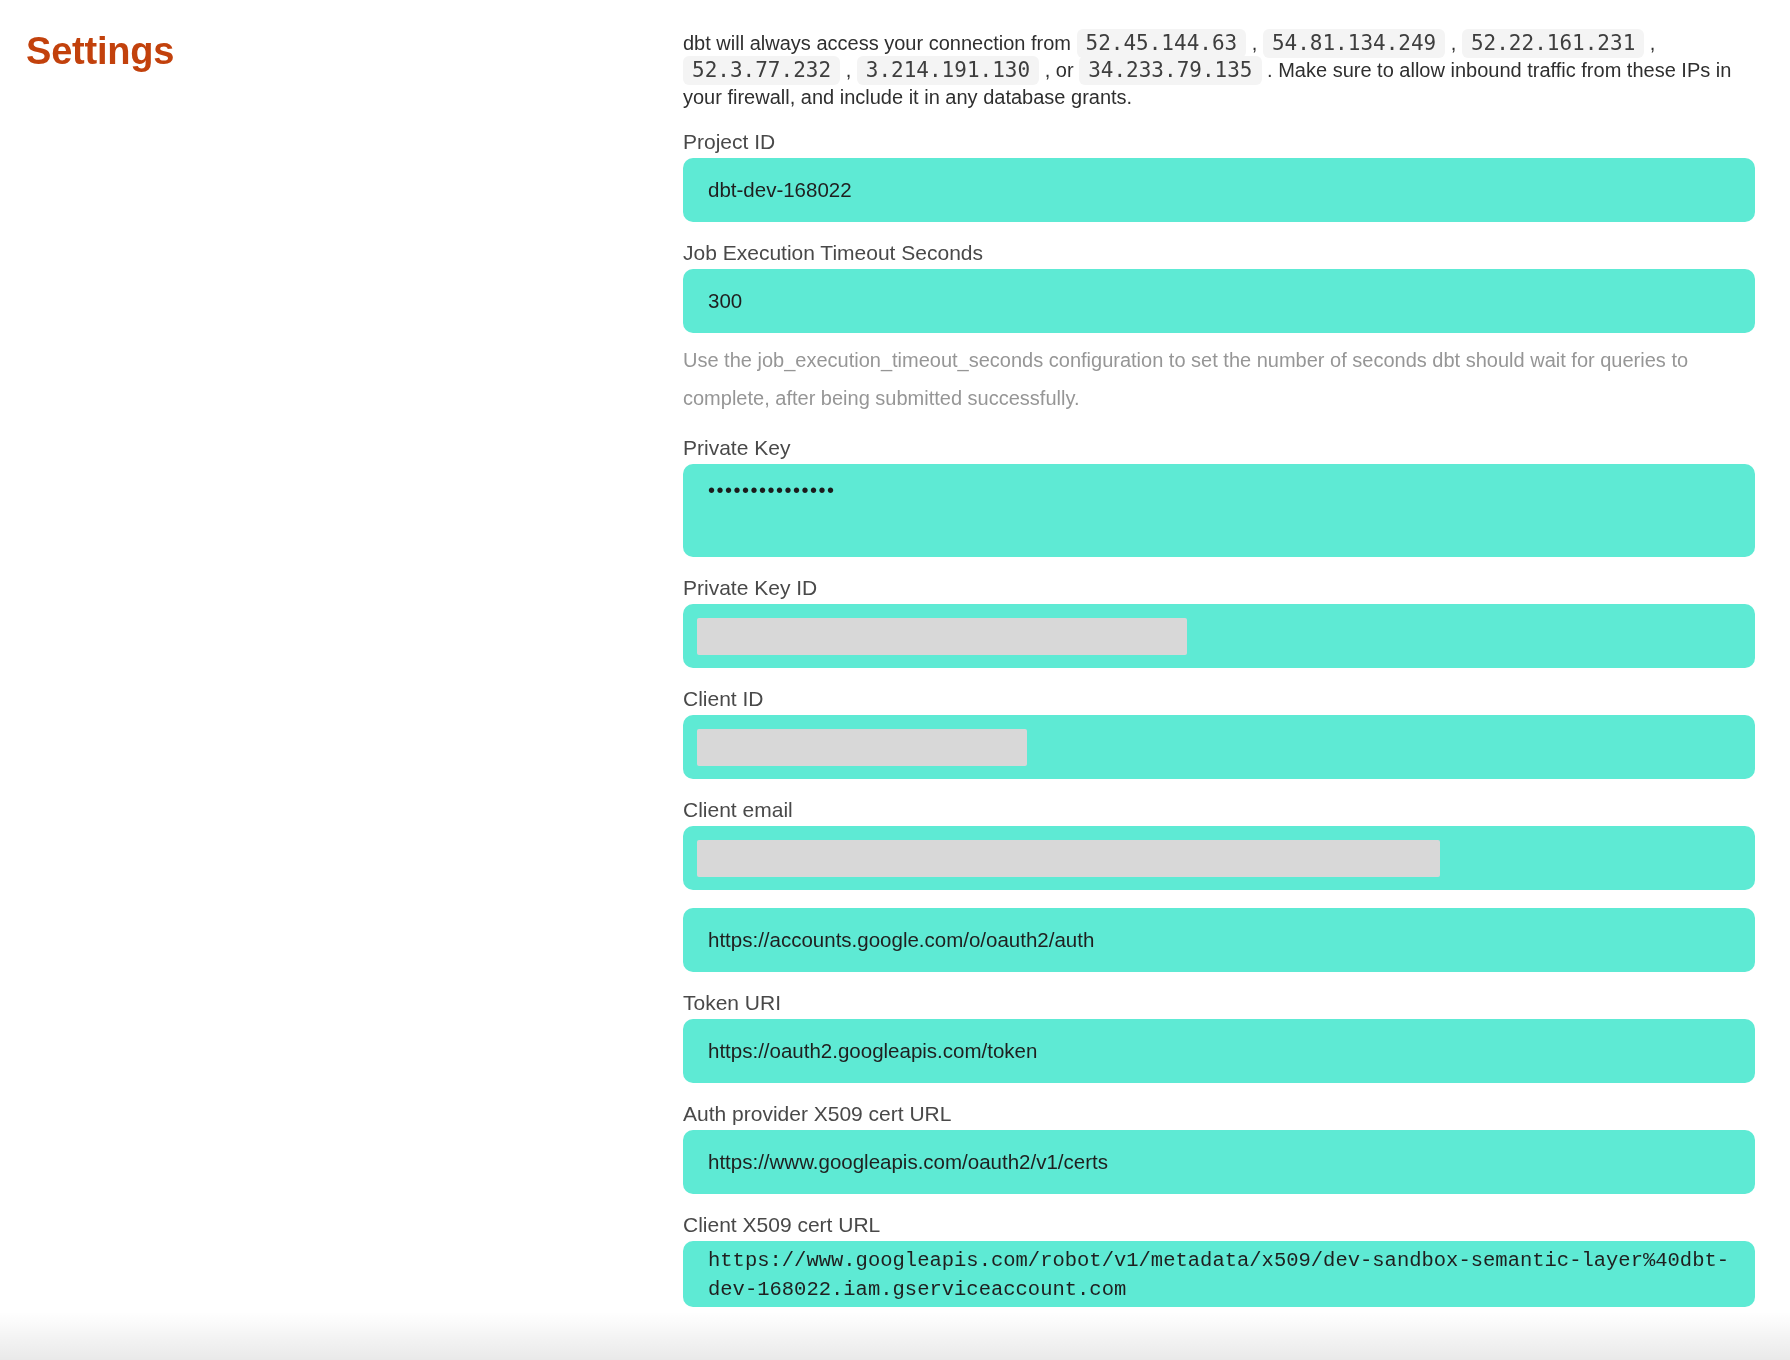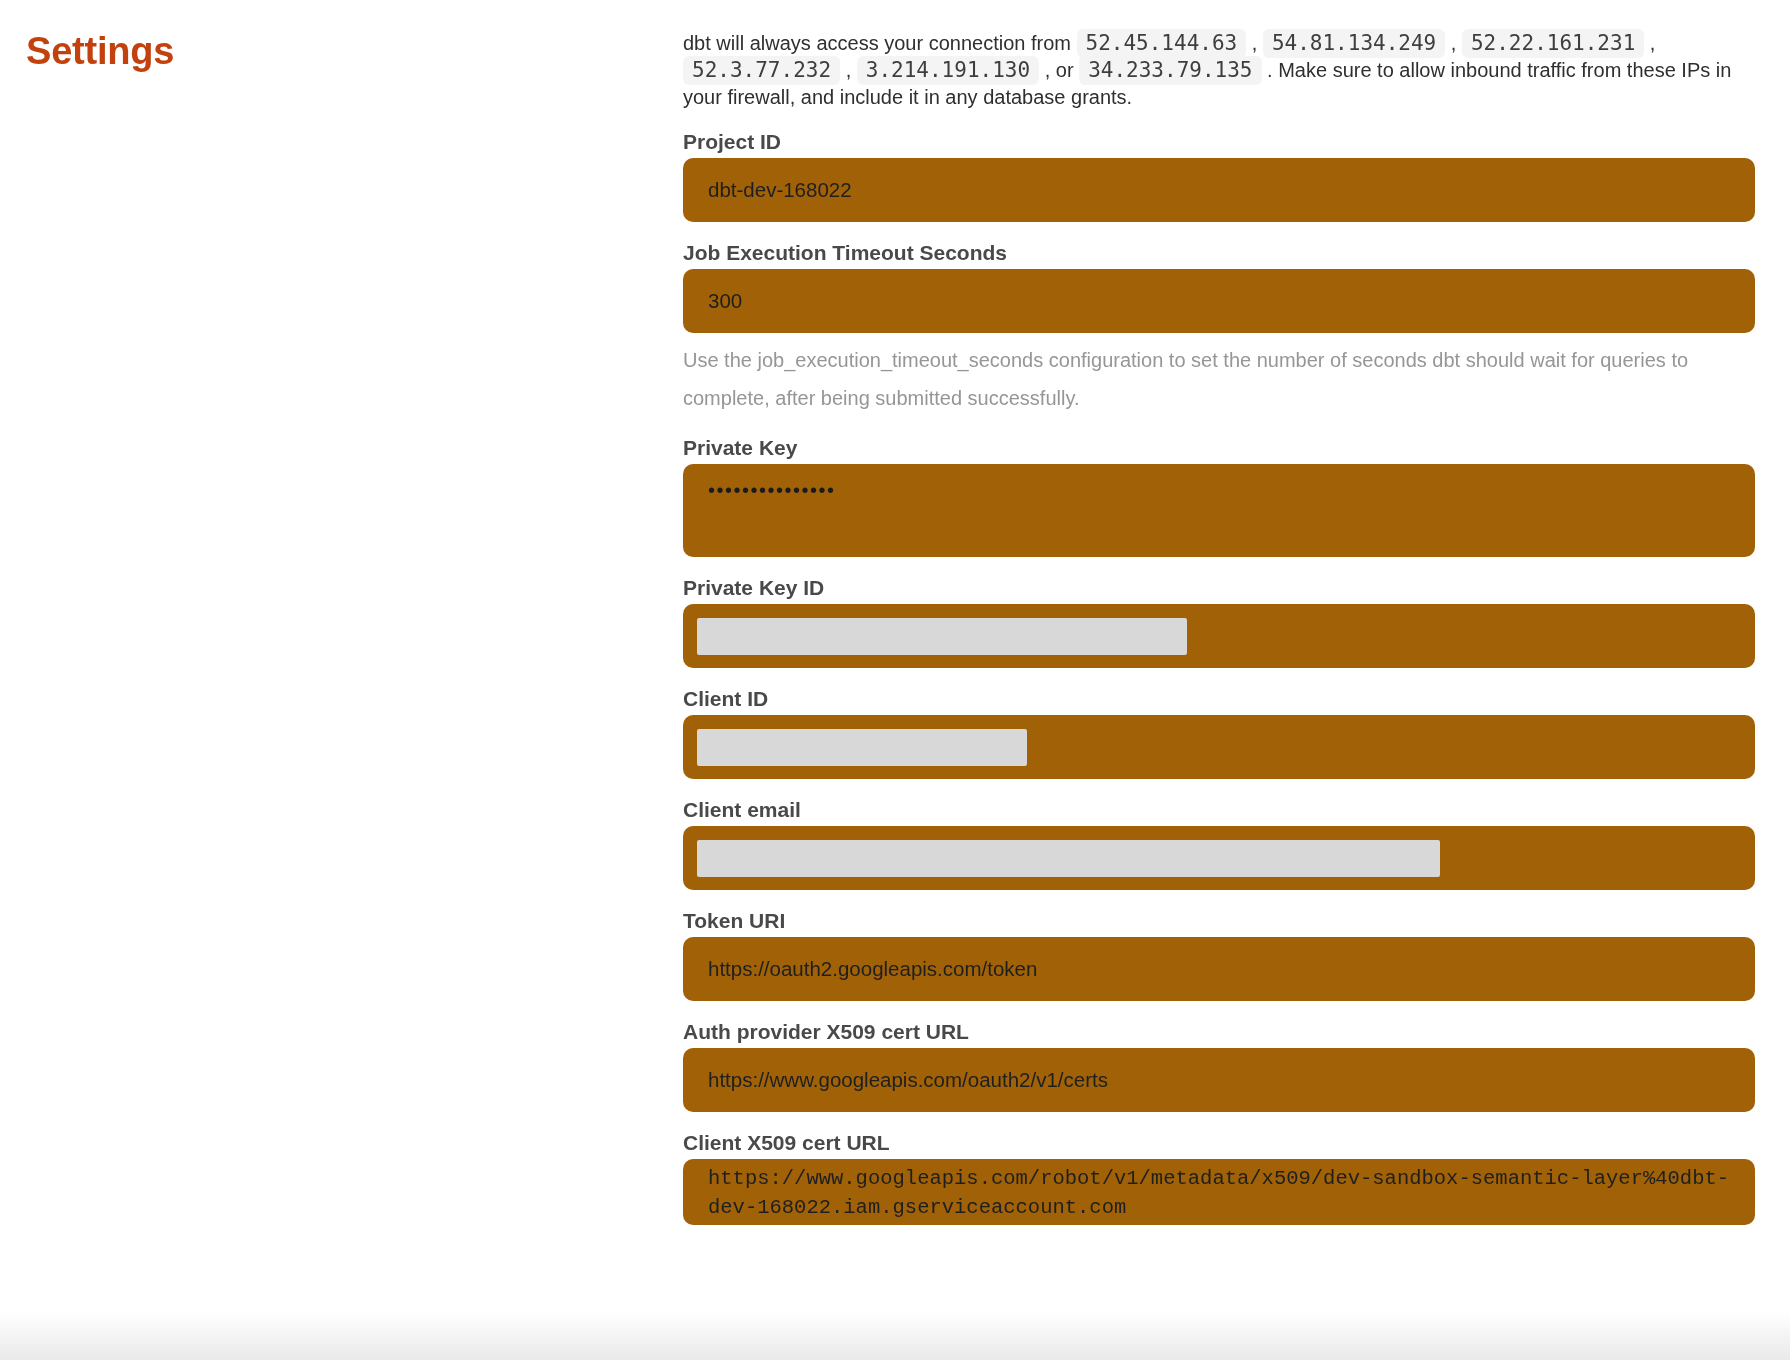--- a/index.html
+++ b/index.html
@@ -36,26 +36,25 @@
     border-radius: 6px;
     padding: 2px 9px 3px 9px;
     white-space: nowrap;
   }
   .group { margin-top: 18px; }
   .label {
     font-size: 21px;
     line-height: 25px;
     color: #494949;
     margin-bottom: 4px;
-    font-weight: bold;
   }
   .field {
     width: 100%;
     height: 64px;
-    background: #a16207;
+    background: #5eead4;
     border-radius: 10px;
     display: flex;
     align-items: center;
     padding: 0 25px;
     font-size: 20.5px;
     color: #1f1f1f;
     cursor: text;
   }
   .field.tall {
     height: 93px;
@@ -138,20 +137,23 @@
           <div class="redacted" style="width: 330px;"></div>
         </div>
       </div>
       <div class="group">
         <div class="label">Client email</div>
         <div class="field">
           <div class="redacted" style="width: 743px;"></div>
         </div>
       </div>
       <div class="group">
+        <div class="field">
+          <span class="value">https://accounts.google.com/o/oauth2/auth</span>
+        </div>
       </div>
       <div class="group">
         <div class="label">Token URI</div>
         <div class="field">
           <span class="value">https://oauth2.googleapis.com/token</span>
         </div>
       </div>
       <div class="group">
         <div class="label">Auth provider X509 cert URL</div>
         <div class="field">

